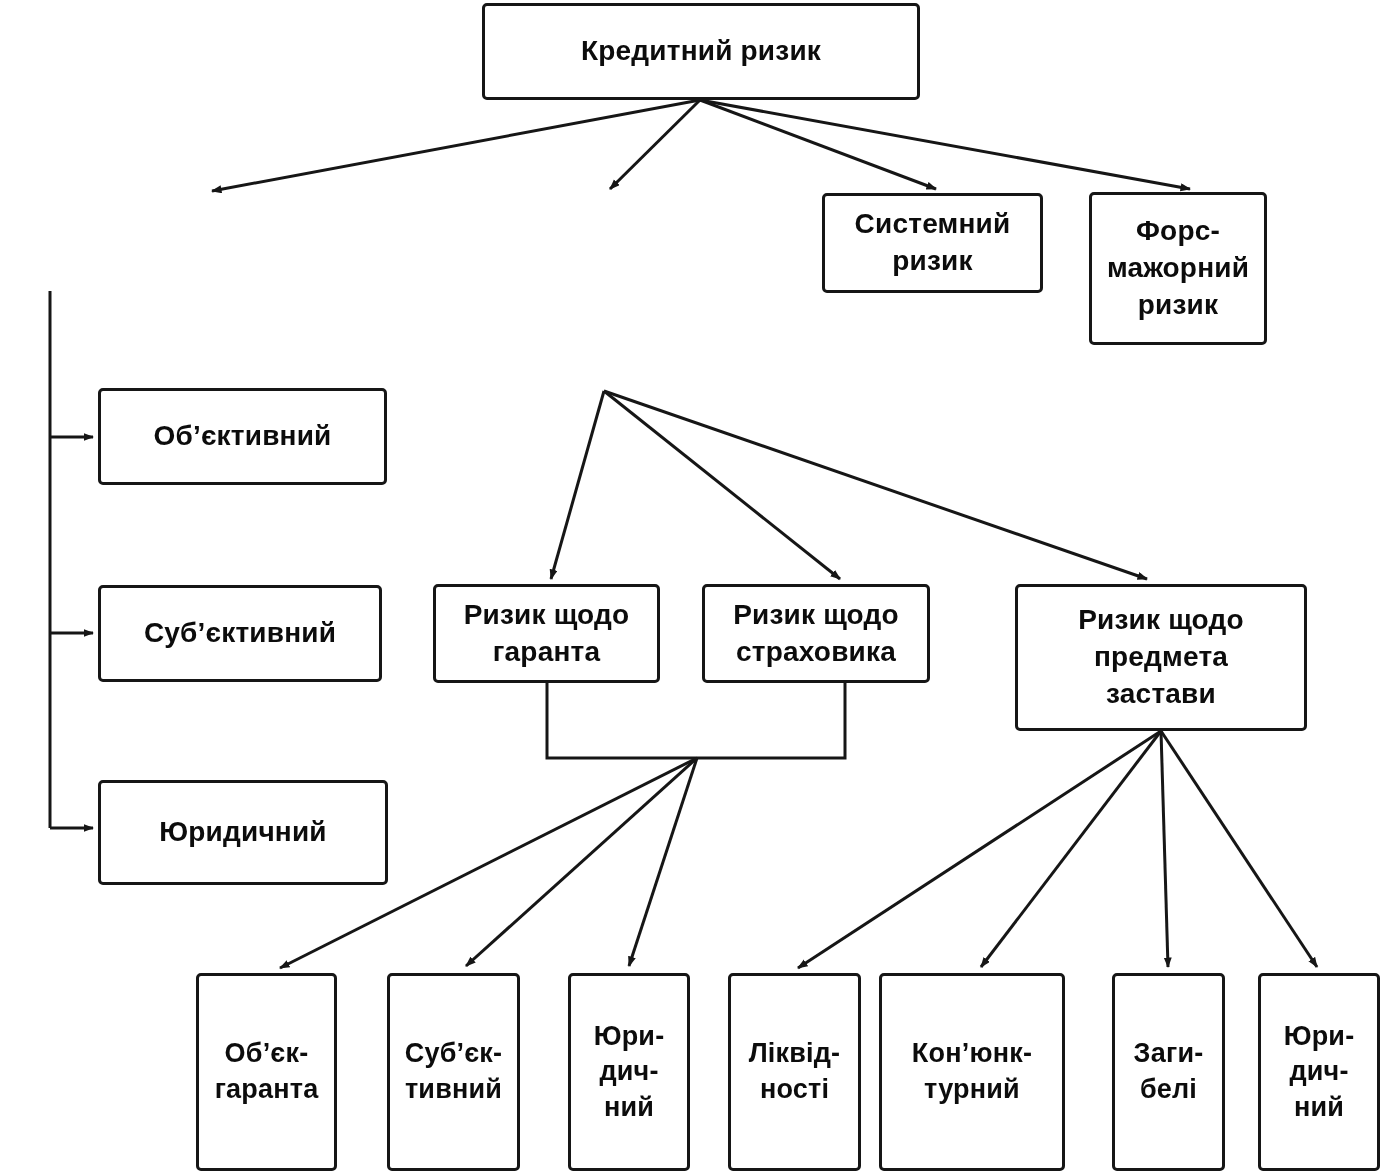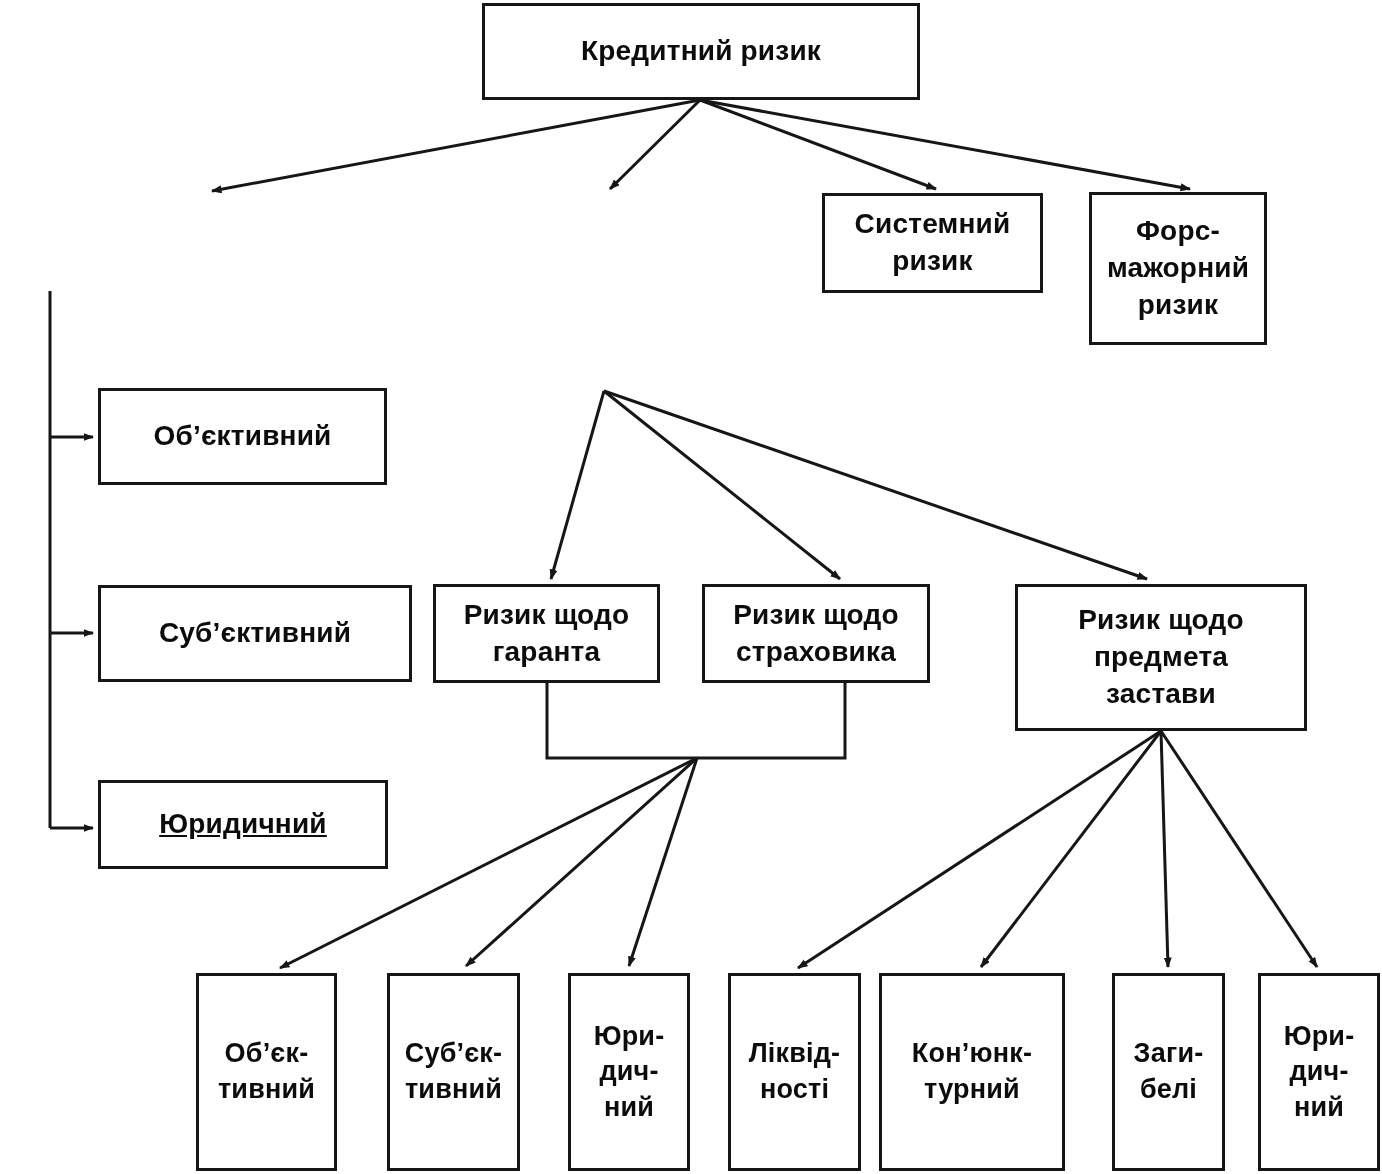--- a/index.html
+++ b/index.html
@@ -31,21 +31,21 @@
     display: flex;
     align-items: center;
     justify-content: center;
     text-align: center;
     font-weight: bold;
     font-size: 28px;
     line-height: 1.32;
     white-space: pre-line;
     padding: 4px 16px;
     letter-spacing: 0.2px;
-    border-radius: 0;
+    border-radius: 5px;
   }
   .node.small {
     font-size: 27px;
   }
 </style>
 </head>
 <body>
 
 <div class="canvas">
 
@@ -86,33 +86,33 @@
 
   <div class="node" style="left:482px; top:3px; width:438px; height:97px;">Кредитний ризик</div>
 
   <div class="node" style="left:822px; top:193px; width:221px; height:100px;">Системний
 ризик</div>
   <div class="node" style="left:1089px; top:192px; width:178px; height:153px;">Форс-
 мажорний
 ризик</div>
 
   <div class="node" style="left:98px; top:388px; width:289px; height:97px;">Об’єктивний</div>
-  <div class="node" style="left:98px; top:585px; width:314px; height:97px;">Суб’єктивний</div>
-  <div class="node" style="left:98px; top:780px; width:290px; height:89px;text-decoration:underline;">Юридичний</div>
+  <div class="node" style="left:98px; top:585px; width:284px; height:97px;">Суб’єктивний</div>
+  <div class="node" style="left:98px; top:780px; width:290px; height:105px;">Юридичний</div>
 
   <div class="node" style="left:433px; top:584px; width:227px; height:99px;">Ризик щодо
 гаранта</div>
   <div class="node" style="left:702px; top:584px; width:228px; height:99px;">Ризик щодо
 страховика</div>
   <div class="node" style="left:1015px; top:584px; width:292px; height:147px;">Ризик щодо
 предмета
 застави</div>
 
   <div class="node small" style="left:196px; top:973px; width:141px; height:198px;">Об’єк-
-тивний</div>
+гаранта</div>
   <div class="node small" style="left:387px; top:973px; width:133px; height:198px;">Суб’єк-
 тивний</div>
   <div class="node small" style="left:568px; top:973px; width:122px; height:198px;">Юри-
 дич-
 ний</div>
   <div class="node small" style="left:722px; top:973px; width:133px; height:198px;margin-left:6px;">Ліквід-
 ності</div>
   <div class="node small" style="left:879px; top:973px; width:186px; height:198px;">Кон’юнк-
 турний</div>
   <div class="node small" style="left:1112px; top:973px; width:113px; height:198px;">Заги-

